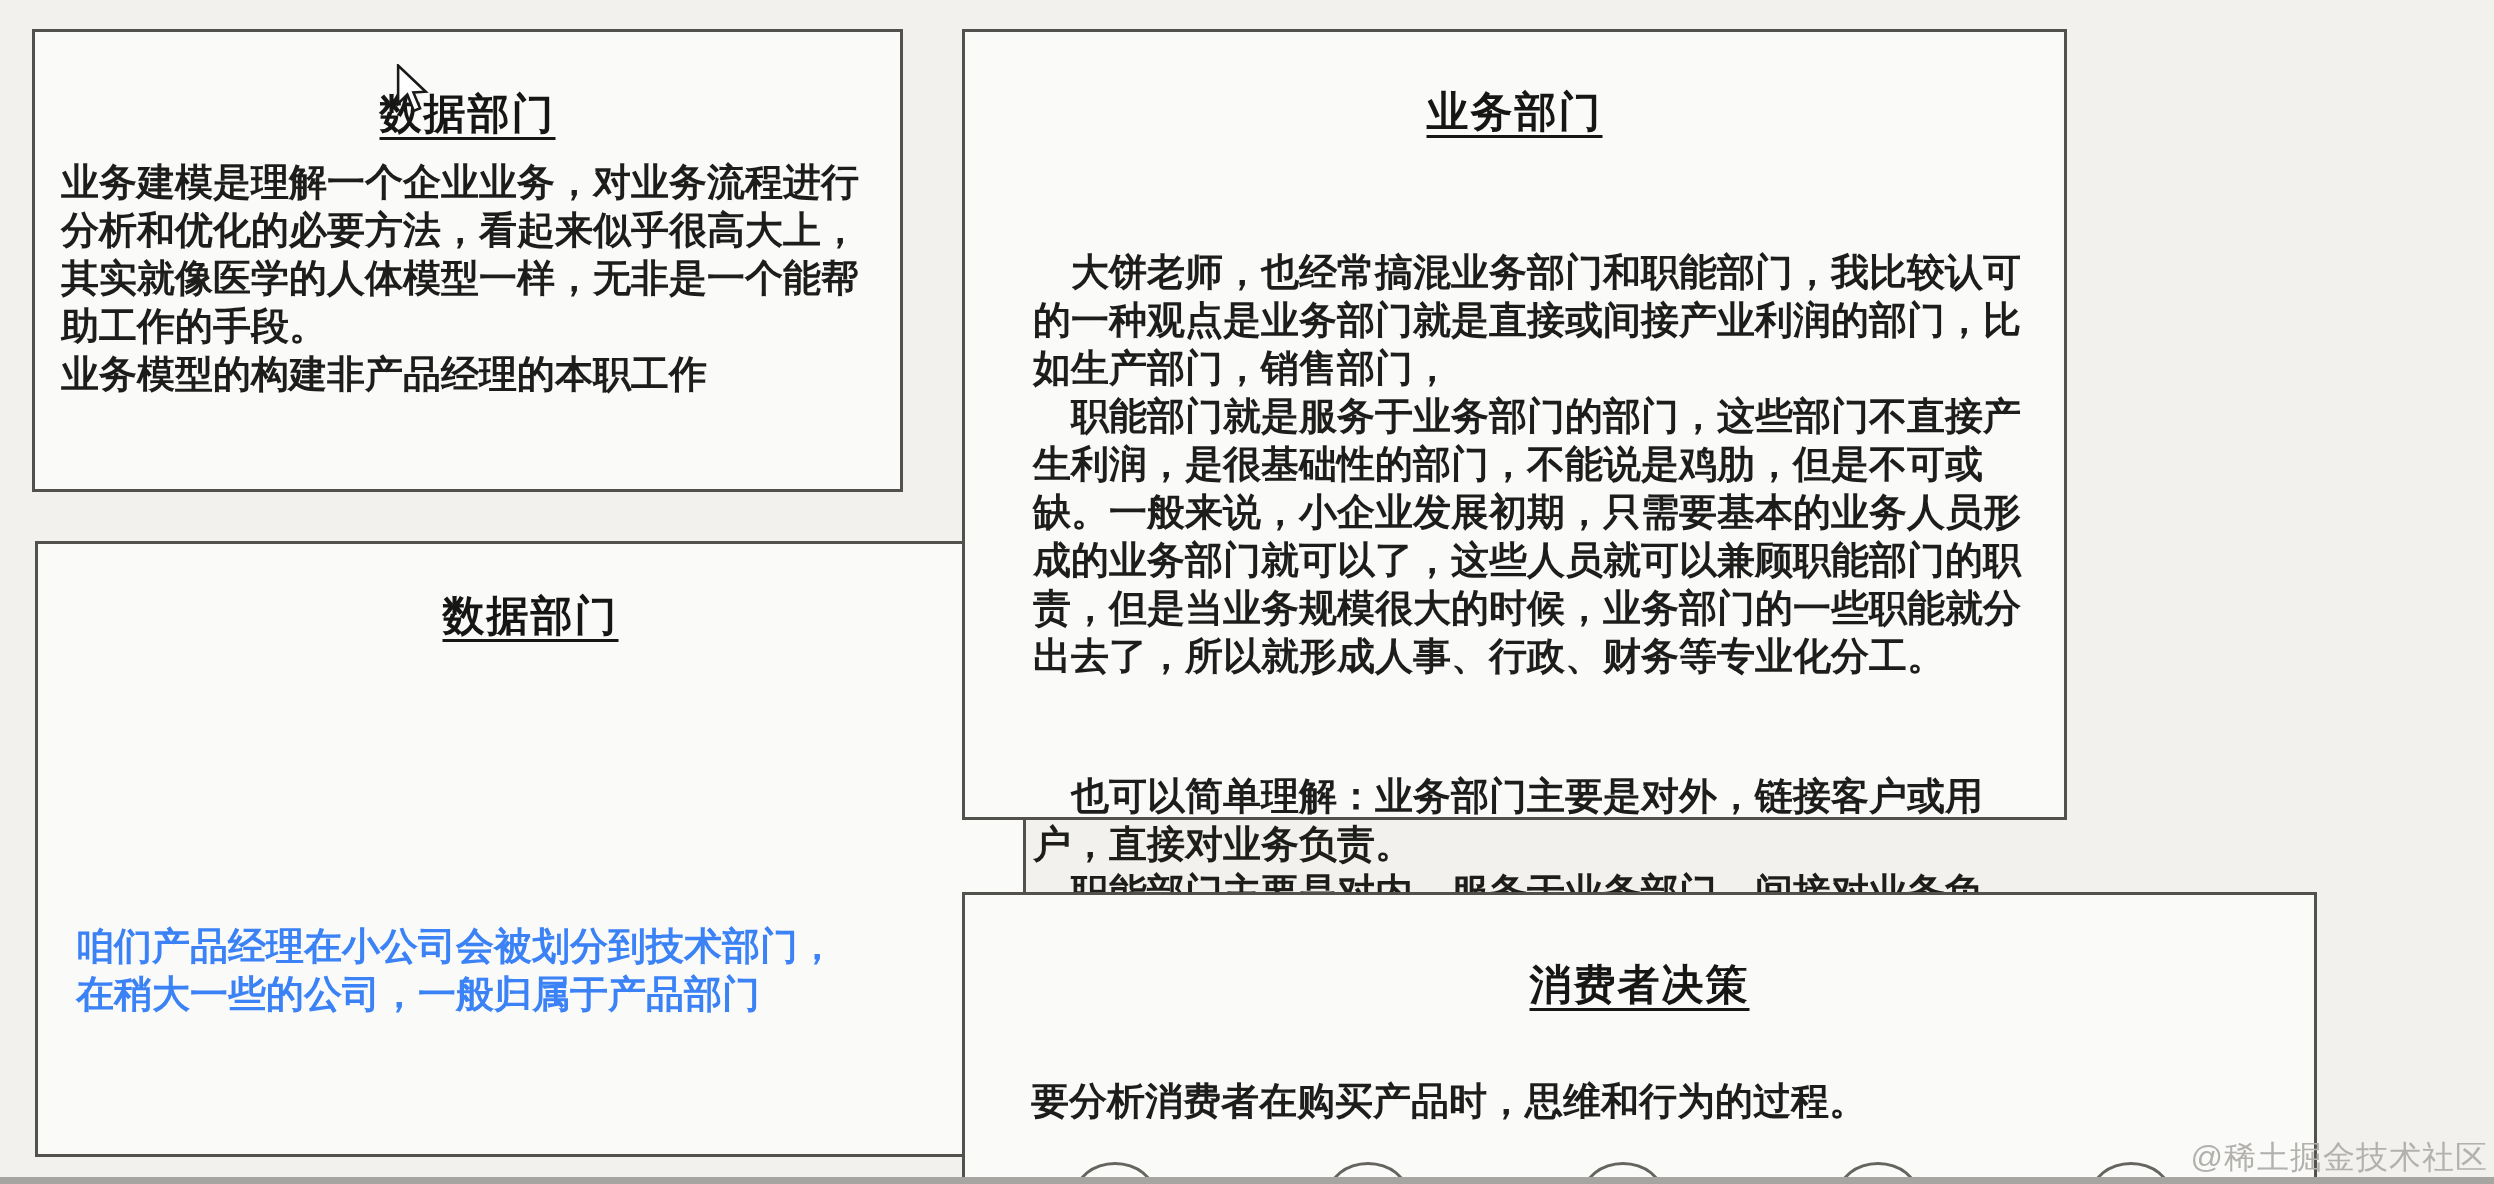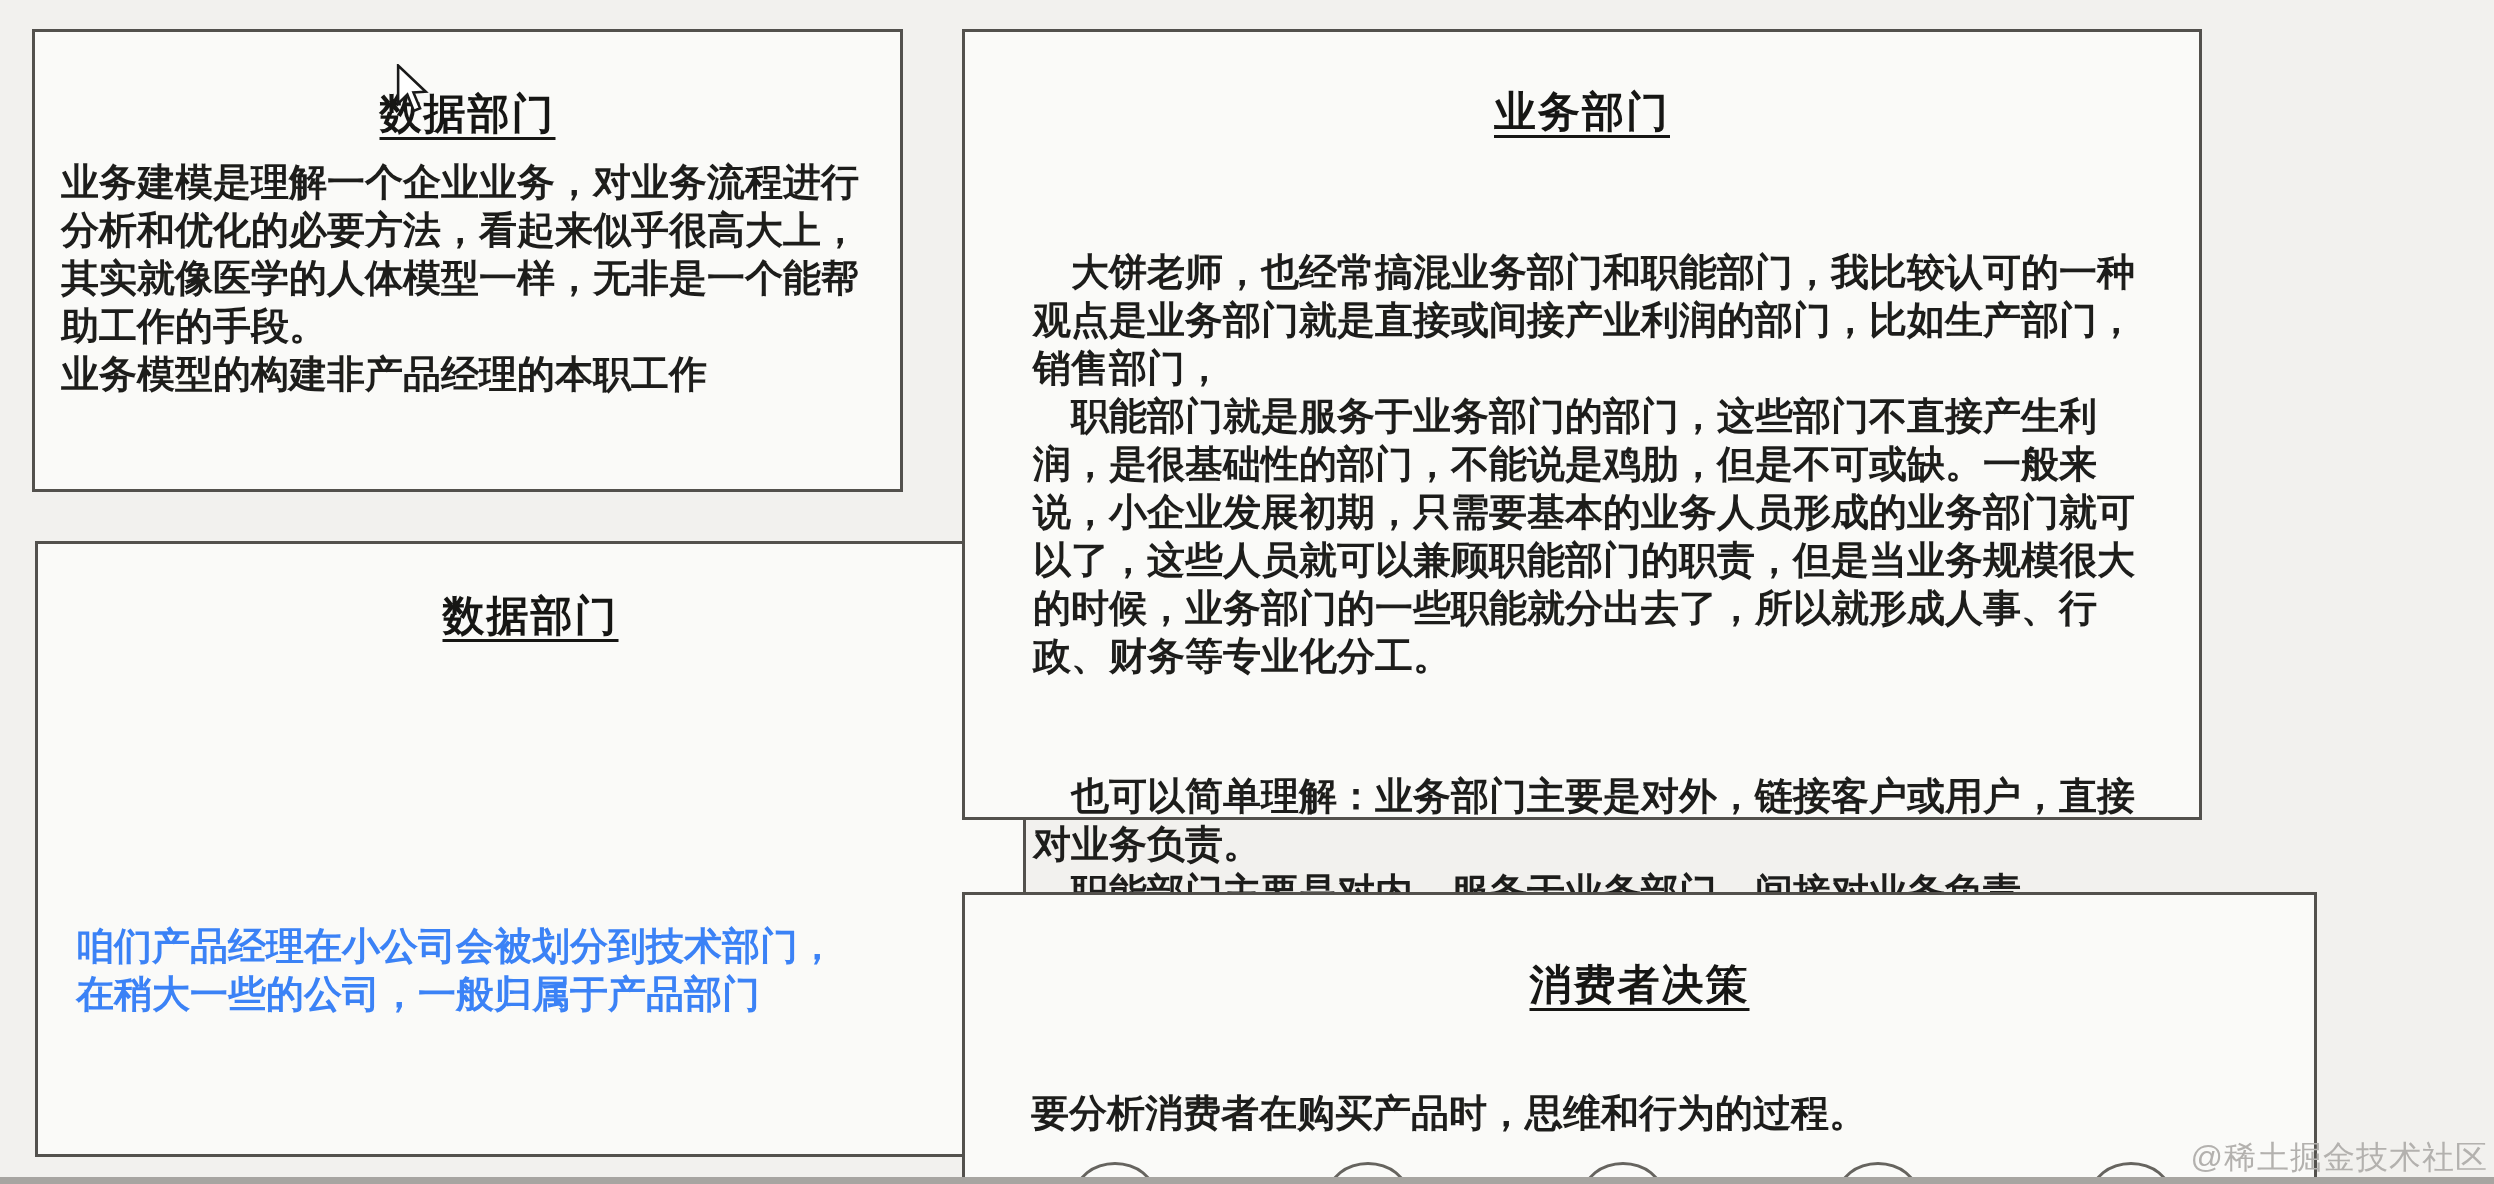--- a/index.html
+++ b/index.html
@@ -14,21 +14,21 @@
   }
 
   .card {
     position: absolute;
     box-sizing: border-box;
     background: #fafaf8;
     border: 3px solid #53514d;
   }
   .card-business-model   { left: 32px;  top: 29px;  width: 871px;  height: 463px; }
   .card-data-department  { left: 35px;  top: 541px; width: 991px;  height: 616px; }
-  .card-business-department { left: 962px; top: 29px;  width: 1240px; height: 791px; }
+  .card-business-department { left: 962px; top: 29px;  width: 1105px; height: 791px; }
   .card-consumer-decision   { left: 962px; top: 892px; width: 1355px; height: 350px; }
 
   .card-title {
     position: absolute;
     left: 0; right: 0;
     text-align: center;
     font-size: 42px;
     font-weight: bold;
     letter-spacing: 2px;
     color: #161614;
@@ -47,21 +47,21 @@
     line-height: 48px;
     font-weight: 600;
     color: #1d1d1b;
     white-space: pre-line;
   }
   .card-business-model .body-text  { top: 126px; left: 26px; right: 24px; }
   .card-data-department .body-main { top: 112px; left: 38px; right: 26px; }
   .card-data-department .body-note { top: 378px; left: 38px; right: 26px; color: #3b82f6; }
   .card-business-department .body-flow { top: 144px; left: 68px; right: 38px; }
   .card-business-department .para2 { margin-top: 44px; }
-  .card-consumer-decision .body-text { top: 182px; left: 66px; right: 38px; margin-top: 12px; }
+  .card-consumer-decision .body-text { top: 182px; left: 66px; right: 38px; }
   .para { white-space: pre-line; margin-top: 24px; }
 
   .process-oval {
     position: absolute;
     width: 76px;
     height: 60px;
     border: 3px solid #66645f;
     border-radius: 50%;
     background: #fafaf8;
     top: 1162px;

